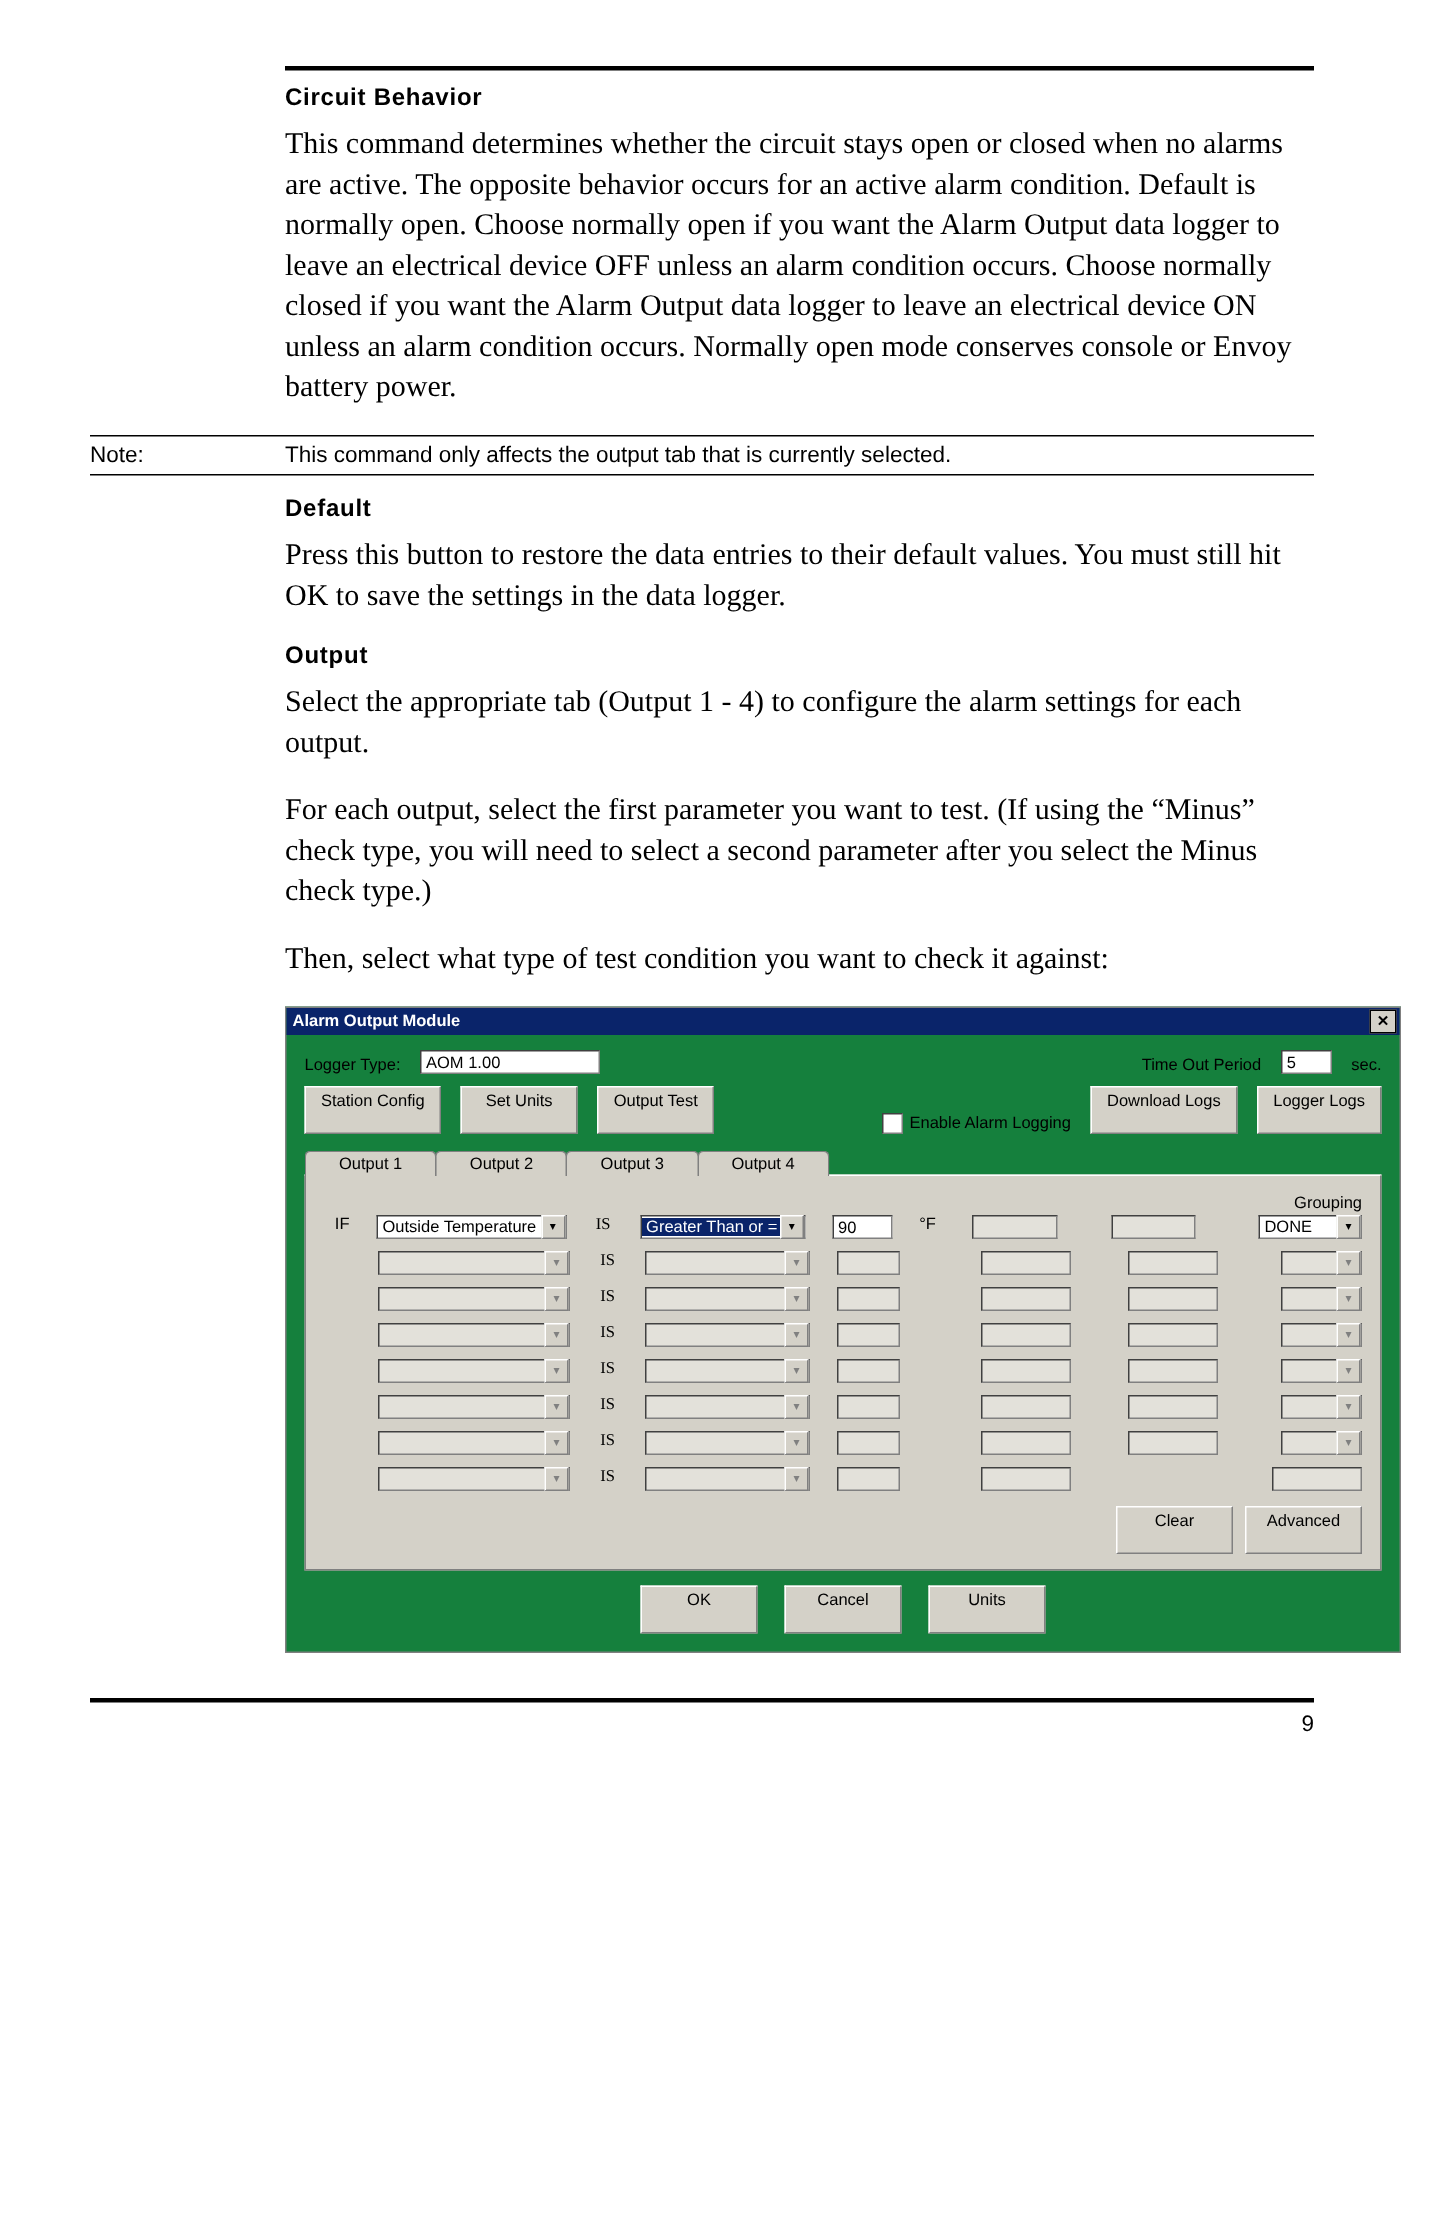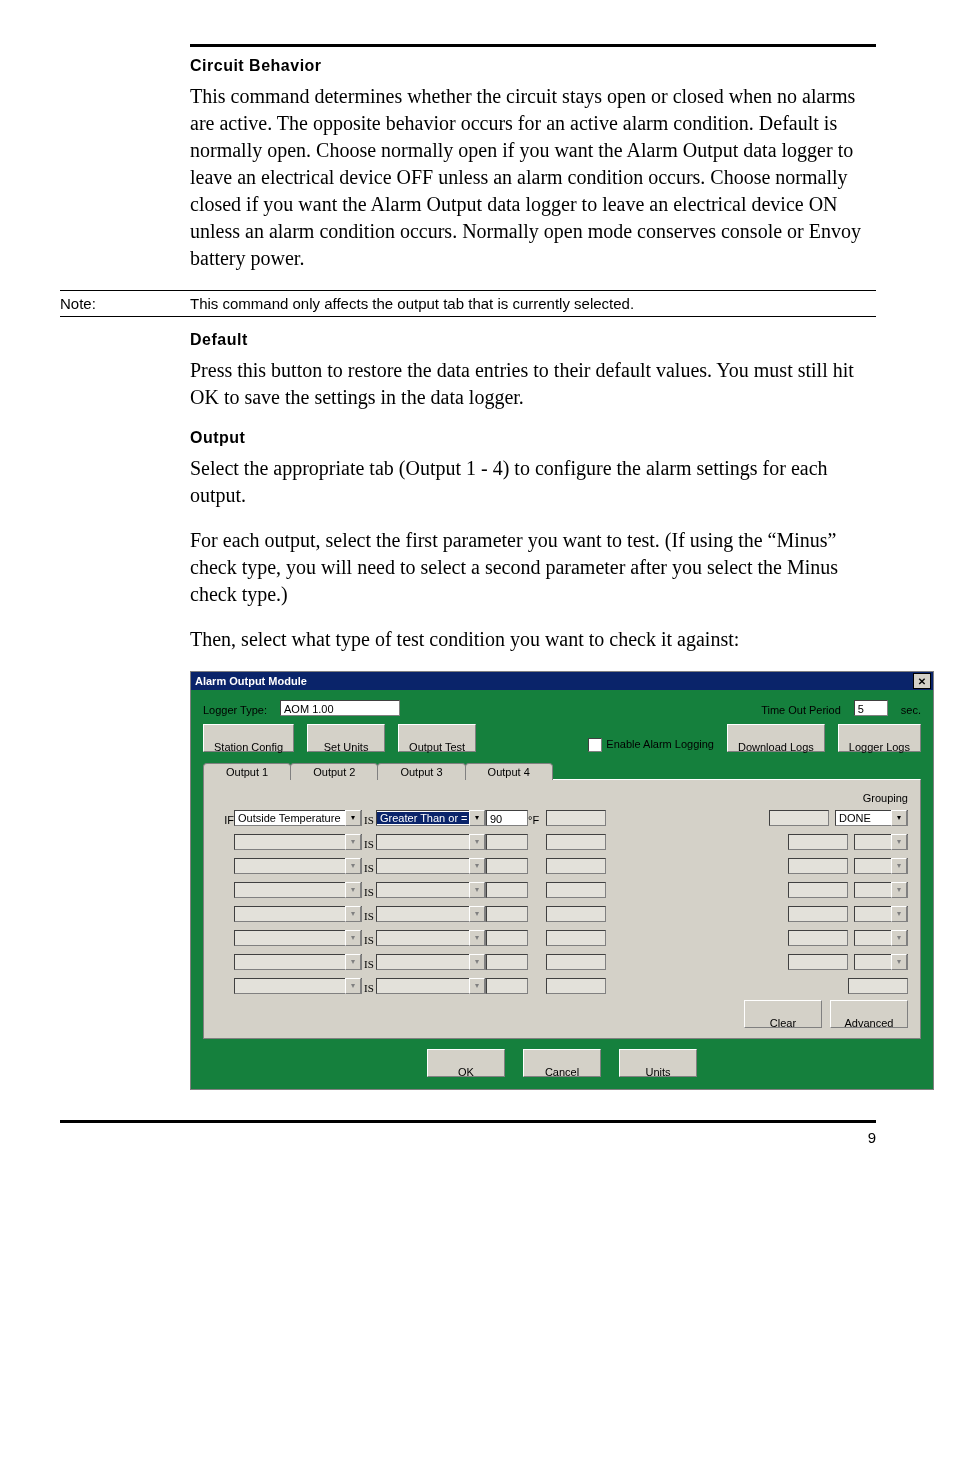--- a/index.html
+++ b/index.html
@@ -104,21 +104,21 @@
   .toprow { display:flex; align-items:flex-end; margin-bottom:8px; gap:13px; }
   .toprow .spacer { flex:1 1 auto; }
   .label { white-space: nowrap; }
   .inset {
     background:#fff; border:1px solid #808080; border-top-color:#404040; border-left-color:#404040;
     height:16px; line-height:16px; padding:0 3px; box-sizing:border-box;
   }
   .btn {
     background:#d4d1c8;
     border:1px solid #808080; border-top-color:#fff; border-left-color:#fff;
-    height:20px; line-height:18px; padding:13px 10px; box-sizing:border-box;
+    height:32px; line-height:18px; padding:0 10px; box-sizing:border-box;
     font-size:11px;
   }
   .btn.wide { min-width:78px; text-align:center; }
   .checkbox {
     width:12px; height:12px; background:#fff; border:1px solid #808080;
     border-top-color:#404040; border-left-color:#404040; display:inline-block;
     vertical-align:middle; margin-right:4px;
   }
   .tabstrip { display:flex; margin-top:10px; }
   .tab {
@@ -126,21 +126,21 @@
     border-top-left-radius:4px; border-top-right-radius:4px;
     padding:2px 22px; position:relative; top:1px; background:#d4d1c8;
     margin-right:-1px;
   }
   .tab.active { background:#d4d1c8; z-index:2; }
   .tabpanel {
     border:1px solid #808080; border-top-color:#fff;
     padding:12px 12px 10px 12px;
     background:#d4d1c8;
   }
-  .condrow { display:flex; align-items:flex-end; height:20px; margin-bottom:4px; gap:0; }
+  .condrow { display:flex; align-items:flex-start; height:20px; margin-bottom:4px; gap:18px; }
   .if-cell { width:18px; text-align:right; }
   .is-cell { width:14px; text-align:center;font-family:Liberation Serif, serif; }
   .sel {
     background:#fff; border:1px solid #808080; border-top-color:#404040; border-left-color:#404040;
     height:16px; box-sizing:border-box; display:flex; align-items:center; position:relative;
   }
   .sel.disabled { background:#e3e1da; color:#808080; }
   .sel .txt { flex:1 1 auto; padding:0 3px; font-size:11px; overflow:hidden; white-space:nowrap; }
   .sel .arrow {
     width:14px; height:14px; background:#d4d1c8;

